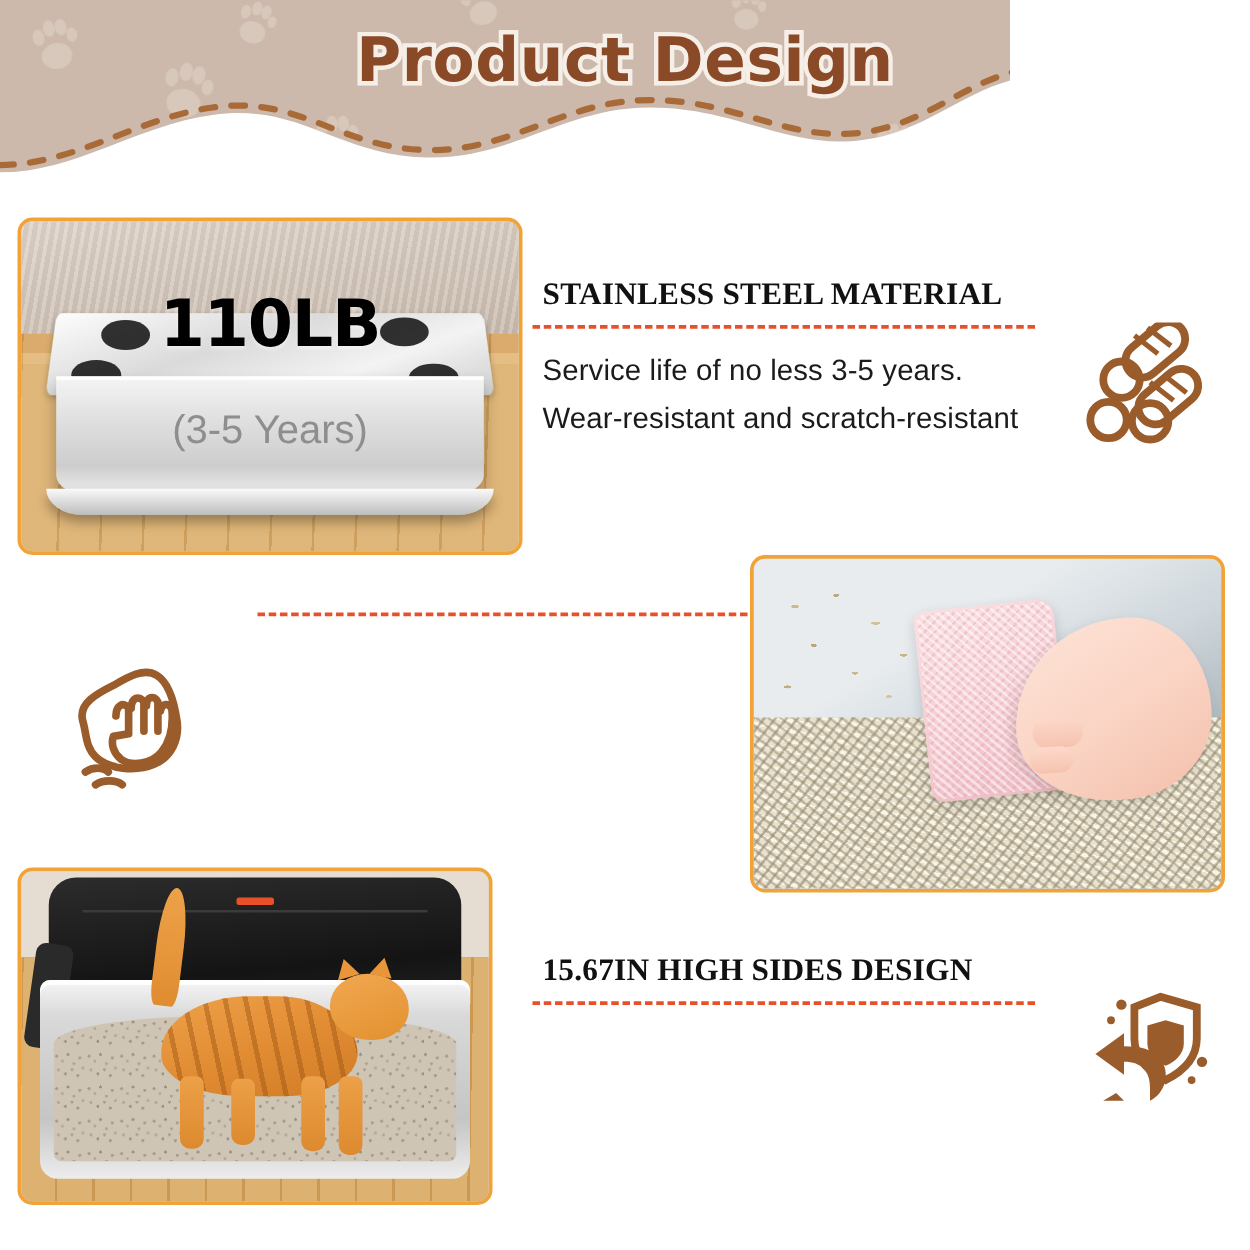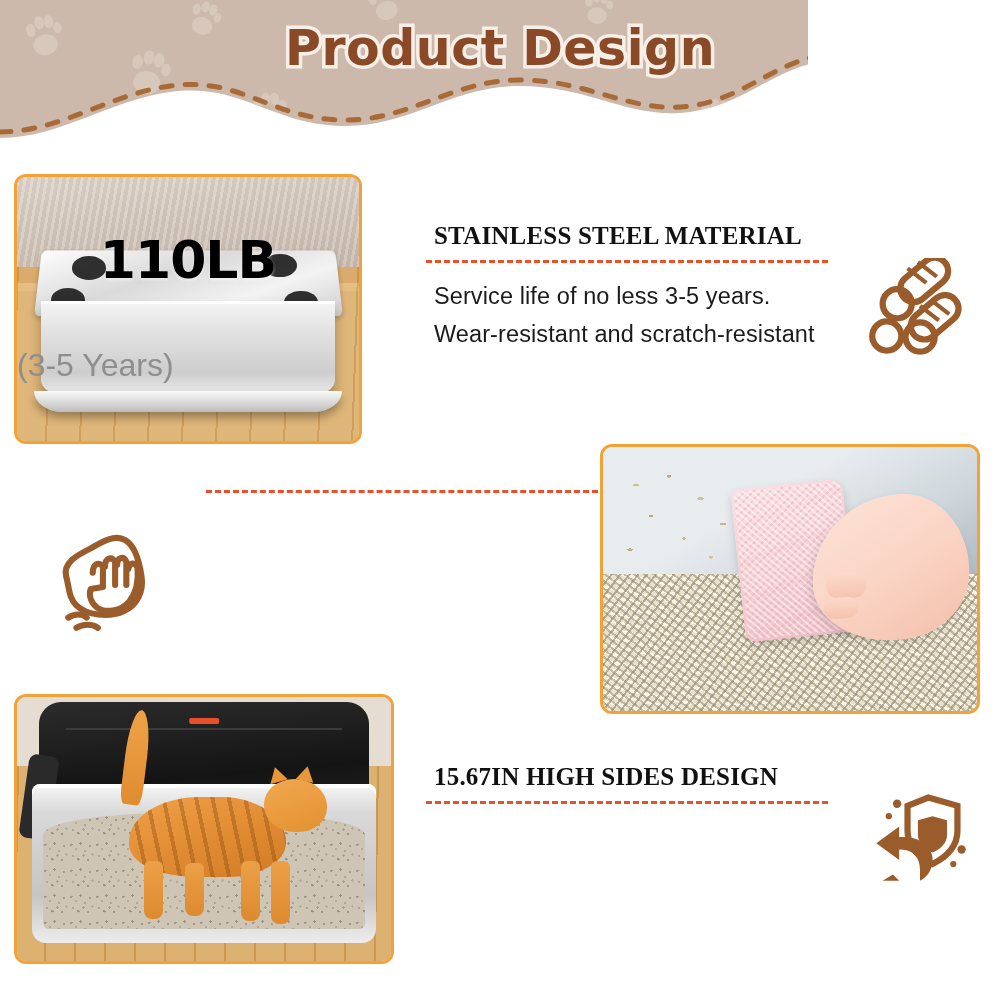--- a/index.html
+++ b/index.html
@@ -32,21 +32,21 @@
   
   .photo {
     position:absolute;
     border:3px solid #F2A338;
     border-radius:12px;
     overflow:hidden;
     background:#ddd;
   }
 
   
-  #photo-steel-box { left:14px; top:174px; width:348px; height:270px; }
+  #photo-steel-box { left:14px; top:174px; width:404px; height:270px; }
   .wall { position:absolute; left:0; top:0; width:100%; height:36%;
           background:linear-gradient(175deg,#ddd2c8,#cfc2b6 60%,#c6b8ab); }
   .wall:after{content:"";position:absolute;inset:0;
     background:repeating-linear-gradient(100deg,rgba(255,255,255,.18) 0 3px,rgba(0,0,0,.03) 3px 7px);}
   .floor { position:absolute; left:0; top:34%; width:100%; height:66%;
            background:linear-gradient(180deg,#d6a25c 0 9%,#e2b776 9% 14%,#dcae6a 14% 100%); }
   .floor:after{content:"";position:absolute;inset:0;
     background:repeating-linear-gradient(92deg,rgba(120,70,20,.14) 0 2px,rgba(255,255,255,.10) 2px 34px);}
   .box-top{
     position:absolute; left:6%; top:27%; width:88%; height:26%;
@@ -74,22 +74,22 @@
     color:rgba(110,110,110,.45); top:30%;
   }
   .overlay-weight{
     position:absolute; left:0; top:20%; width:100%; text-align:center;
     font-family:"DejaVu Sans", sans-serif;
     font-size:52px; font-weight:bold; color:#000;
     letter-spacing:-1px; z-index:5;
     text-shadow:0 2px 3px rgba(255,255,255,.45);
   }
   .overlay-years{
-    position:absolute; left:0; top:56%; width:100%; text-align:left;
-    font-size:32px; color:#8e8e8e; z-index:5;margin-top:22px;
+    position:absolute; left:0; top:56%; width:100%; text-align:center;
+    font-size:32px; color:#8e8e8e; z-index:5;
   }
 
   
   #photo-wipe { left:600px; top:444px; width:380px; height:270px; }
   .steel-surface{position:absolute;inset:0;
     background:linear-gradient(150deg,#e8ecef 0 30%,#cfd7dc 52%,#aab4bb 75%,#93a0a8);}
   .litter-bed{position:absolute;left:0;bottom:0;width:100%;height:52%;
     background:#e9e2d0;}
   .litter-bed:after{content:"";position:absolute;inset:0;
     background:

